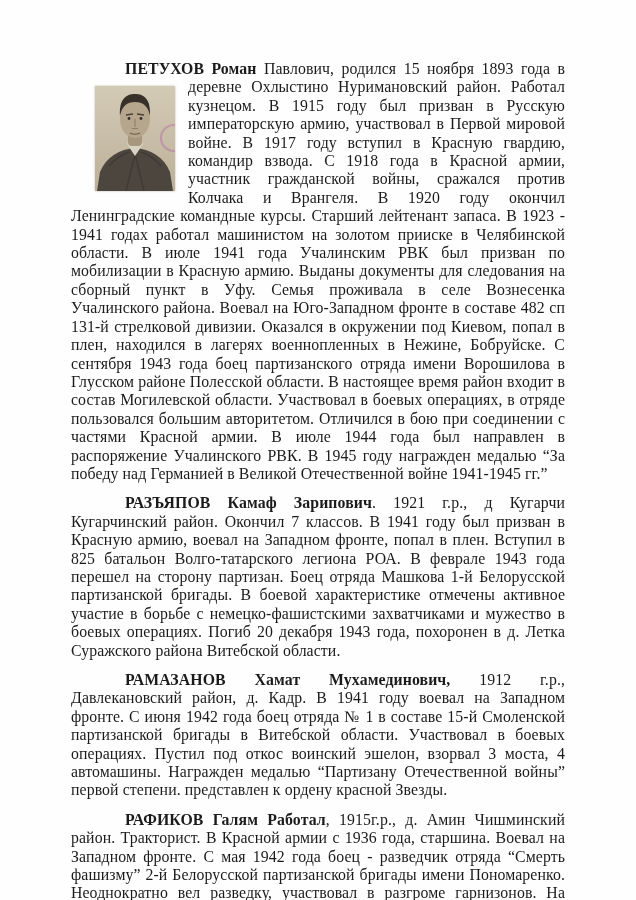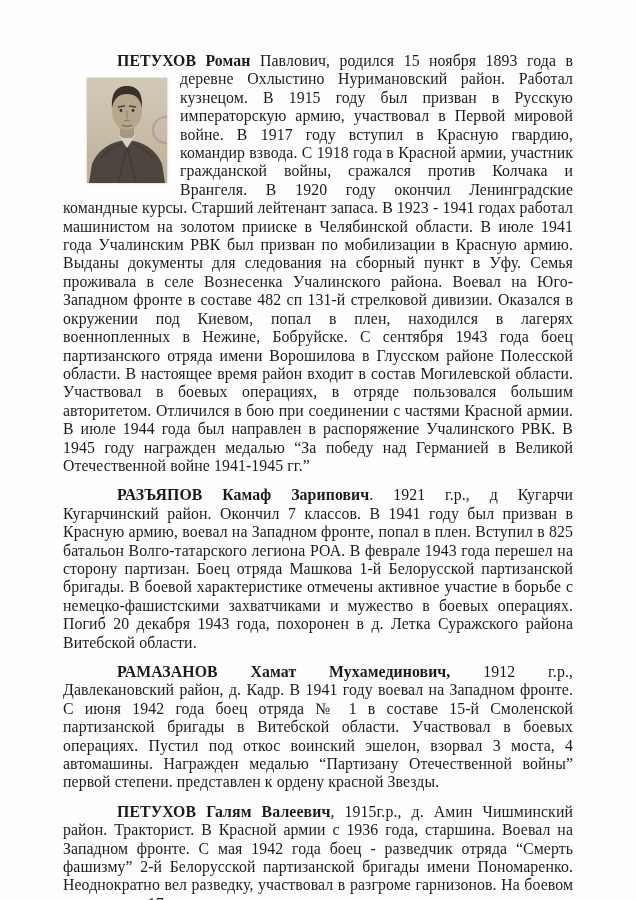--- a/index.html
+++ b/index.html
@@ -15,21 +15,21 @@
     color: #1b1b1b;
   }
   .page {
     box-sizing: border-box;
     width: 636px;
     height: 900px;
     padding: 52px 63px 0 63px;
     background: #fefefe;
   }
   p.bio {
-    margin: 0;
+    margin: 8px;
     text-align: justify;
     text-indent: 54px;
     font-size: 15.8px;
     line-height: 18.4px;
     letter-spacing: 0.1px;
   }
   p.bio + p.bio {
     margin-top: 11px;
   }
   b.vname { font-weight: bold; }
@@ -80,15 +80,15 @@
       <path d="M35,47 Q40,49.5 45,47" stroke="#6d5c49" stroke-width="1.2" fill="none"></path>
       <circle cx="79" cy="52" r="13" fill="none" stroke-width="2.2" opacity="0.4" stroke="#a964a0"></circle>
     </svg>
         </span>
       </span><b class="vname">ПЕТУХОВ Роман</b><span> Павлович, родился 15 ноября 1893 года в деревне Охлыстино Нуримановский район. Работал кузнецом. В 1915 году был призван в Русскую императорскую армию, участвовал в Первой мировой войне. В 1917 году вступил в Красную гвардию, командир взвода. С 1918 года в Красной армии, участник гражданской войны, сражался против Колчака и Врангеля. В 1920 году окончил Ленинградские командные курсы. Старший лейтенант запаса. В 1923 - 1941 годах работал машинистом на золотом прииске в Челябинской области. В июле 1941 года Учалинским РВК был призван по мобилизации в Красную армию. Выданы документы для следования на сборный пункт в Уфу. Семья проживала в селе Вознесенка Учалинского района. Воевал на Юго-Западном фронте в составе 482 сп 131-й стрелковой дивизии. Оказался в окружении под Киевом, попал в плен, находился в лагерях военнопленных в Нежине, Бобруйске. С сентября 1943 года боец партизанского отряда имени Ворошилова в Глусском районе Полесской области. В настоящее время район входит в состав Могилевской области. Участвовал в боевых операциях, в отряде пользовался большим авторитетом. Отличился в бою при соединении с частями Красной армии. В июле 1944 года был направлен в распоряжение Учалинского РВК. В 1945 году награжден медалью “За победу над Германией в Великой Отечественной войне 1941-1945 гг.”</span></p>
 
   <p class="bio"><b class="vname">РАЗЪЯПОВ Камаф Зарипович</b><span>. 1921 г.р., д Кугарчи Кугарчинский район. Окончил 7 классов. В 1941 году был призван в Красную армию, воевал на Западном фронте, попал в плен. Вступил в 825 батальон Волго-татарского легиона РОА. В феврале 1943 года перешел на сторону партизан. Боец отряда Машкова 1-й Белорусской партизанской бригады. В боевой характеристике отмечены активное участие в борьбе с немецко-фашистскими захватчиками и мужество в боевых операциях. Погиб 20 декабря 1943 года, похоронен в д. Летка Суражского района Витебской области.</span></p>
 
   <p class="bio"><b class="vname">РАМАЗАНОВ Хамат Мухамединович,</b><span> 1912 г.р., Давлекановский район, д. Кадр. В 1941 году воевал на Западном фронте. С июня 1942 года боец отряда № 1 в составе 15-й Смоленской партизанской бригады в Витебской области. Участвовал в боевых операциях. Пустил под откос воинский эшелон, взорвал 3 моста, 4 автомашины. Награжден медалью “Партизану Отечественной войны” первой степени. представлен к ордену красной Звезды.</span></p>
 
-  <p class="bio"><b class="vname">ПЕТУХОВ Галям Валеевич</b><span>, 1915г.р., д. Амин Чишминский район. Тракторист. В Красной армии с 1936 года, старшина. Воевал на Западном фронте. С мая 1942 года боец - разведчик отряда “Смерть фашизму” 2-й Белорусской партизанской бригады имени Пономаренко. Неоднократно вел разведку, участвовал в разгроме гарнизонов. На боевом счету имеет 17</span></p>
+  <p class="bio"><b class="vname">РАФИКОВ Галям Работал</b><span>, 1915г.р., д. Амин Чишминский район. Тракторист. В Красной армии с 1936 года, старшина. Воевал на Западном фронте. С мая 1942 года боец - разведчик отряда “Смерть фашизму” 2-й Белорусской партизанской бригады имени Пономаренко. Неоднократно вел разведку, участвовал в разгроме гарнизонов. На боевом счету имеет 17</span></p>
 
 </div>
 
 </body></html>

